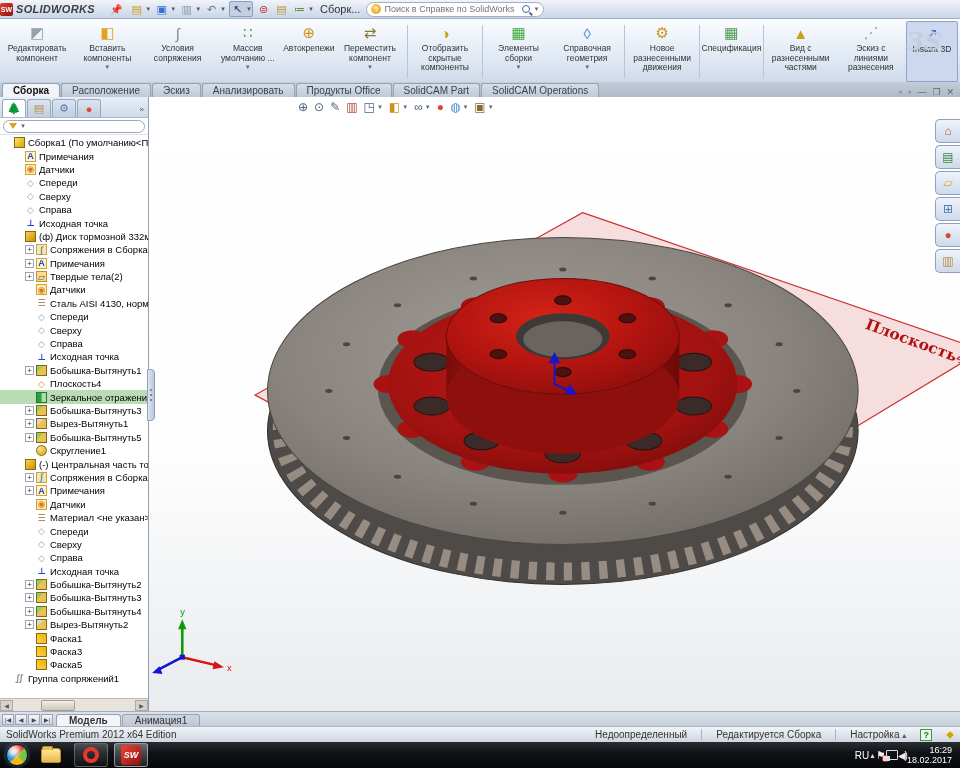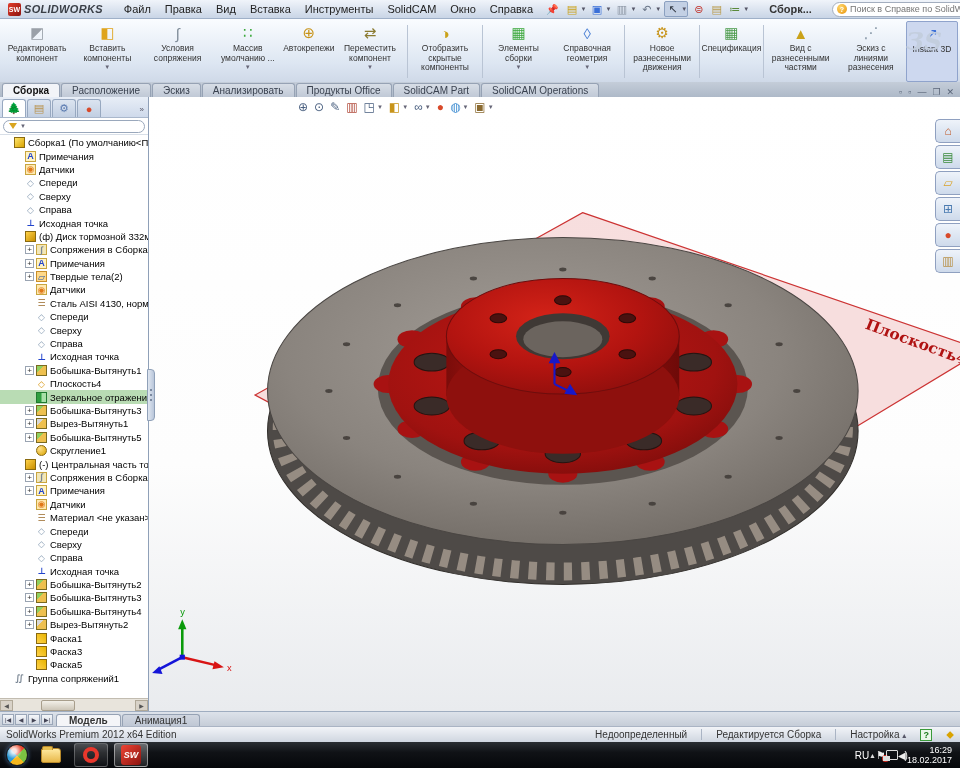--- a/index.html
+++ b/index.html
@@ -1,31 +1,31 @@
 <!DOCTYPE html>
 <html><head>
 <meta charset="utf-8">
 <style>
   * { margin:0; padding:0; box-sizing:border-box; }
   html,body { width:960px; height:768px; overflow:hidden; }
   body { font-family:"Liberation Sans","DejaVu Sans",sans-serif; font-size:11px; background:#000; }
   #app { width:960px; height:768px; display:flex; flex-direction:column; }
 
   
-  #titlebar { height:19px; background:linear-gradient(#f0f4fa,#c9d5e6); display:flex; align-items:center; padding:0 8px; gap:4px; border-bottom:1px solid #9fb0c8; flex:0 0 19px; }
+  #titlebar { height:19px; background:linear-gradient(#f0f4fa,#c9d5e6); display:flex; align-items:center; padding:0 0; gap:4px; border-bottom:1px solid #9fb0c8; flex:0 0 19px; }
   #sw-logo { display:flex; align-items:center; gap:3px; margin-right:10px; }
   #sw-cube { width:13px; height:13px; background:linear-gradient(135deg,#e23c2a,#8c1410); color:#fff; font-size:7px; font-weight:bold; display:flex; align-items:center; justify-content:center; border-radius:2px; }
   #sw-name { font-weight:bold; font-style:italic; color:#3a3f47; font-size:11px; letter-spacing:.3px; }
   .menu { padding:1px 7px; color:#222; cursor:default; }
   #pin-icon { color:#7a8aa0; font-size:10px; margin:0 2px; }
   .tbi { display:flex; align-items:center; }
   .tbi .ic { width:15px; height:14px; display:flex; align-items:center; justify-content:center; font-size:11px; }
   .tbi .caret { font-size:6px; color:#556; margin-left:1px; }
   .tbi.pressed { background:#c3d0e4; border:1px solid #8ba0c0; border-radius:2px; }
-  #doc-label { color:#333; margin:0 16px; white-space:nowrap;font-weight:bold; }
+  #doc-label { color:#333; margin:0 2px; white-space:nowrap; }
   #search-pill { display:flex; align-items:center; background:#fff; border:1px solid #a3aebf; border-radius:8px; height:15px; padding:0 4px; gap:3px; width:178px; }
   #search-bulb { width:10px; height:10px; border-radius:50%; background:radial-gradient(circle at 35% 30%,#ffd76a,#e8920a); color:#fff; font-size:7px; font-weight:bold; display:flex; align-items:center; justify-content:center; }
   #search-input { border:none; outline:none; flex:1; font-size:9px; color:#8a8f98; background:transparent; }
   #search-lens { width:8px; height:8px; border:1.5px solid #4a66a0; border-radius:50%; position:relative; }
   #search-lens::after { content:""; position:absolute; width:4px; height:1.5px; background:#4a66a0; transform:rotate(45deg); left:6px; top:7px; }
 
   
   #ribbon { height:63px; background:linear-gradient(#fafcff,#dde6f2 70%,#cfd9e8); display:flex; align-items:stretch; padding:2px 2px 0 2px; position:relative; flex:0 0 63px; }
   .rbtn { display:flex; flex-direction:column; align-items:center; justify-content:flex-start; padding:2px 5px 0 5px; min-width:52px; border-radius:2px; }
   .rbtn.active { background:#cdd8ef; border:1px solid #8fa3cc; }
@@ -114,30 +114,20 @@
 </head>
 <body>
 
 <div id="app">
 
   <div id="titlebar">
     <div id="sw-logo">
       <div id="sw-cube">SW</div>
       <span id="sw-name">SOLIDWORKS</span>
     </div>
-    <div id="menus" style="display: flex;">
-        <span class="menu">Файл</span>
-        <span class="menu">Правка</span>
-        <span class="menu">Вид</span>
-        <span class="menu">Вставка</span>
-        <span class="menu">Инструменты</span>
-        <span class="menu">SolidCAM</span>
-        <span class="menu">Окно</span>
-        <span class="menu">Справка</span>
-      </div>
     <span id="pin-icon">📌</span>
     <div id="tb-icons" style="display:flex;align-items:center;gap:3px;">
         <span class="tbi">
           <span class="ic" style="color: rgb(202, 162, 26);">▤</span>
           <span class="caret">▼</span>
         </span>
         <span class="tbi">
           <span class="ic" style="color: rgb(58, 111, 216);">▣</span>
           <span class="caret">▼</span>
         </span>

